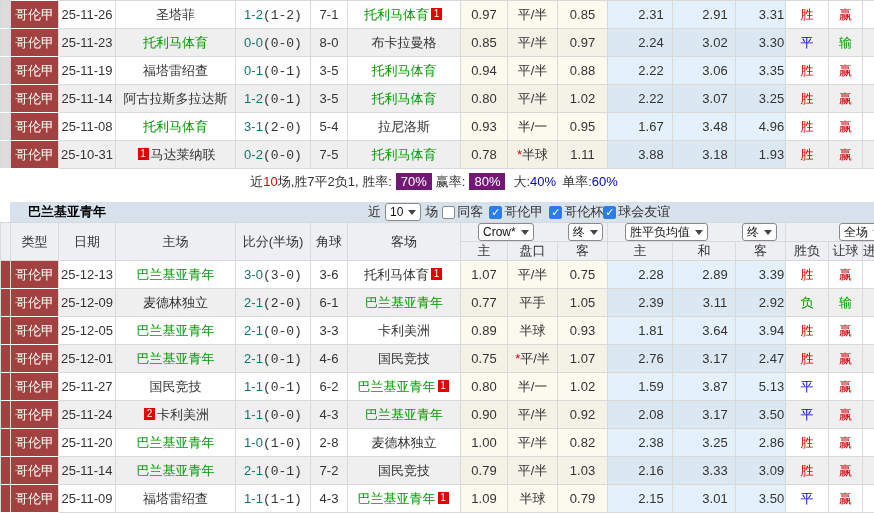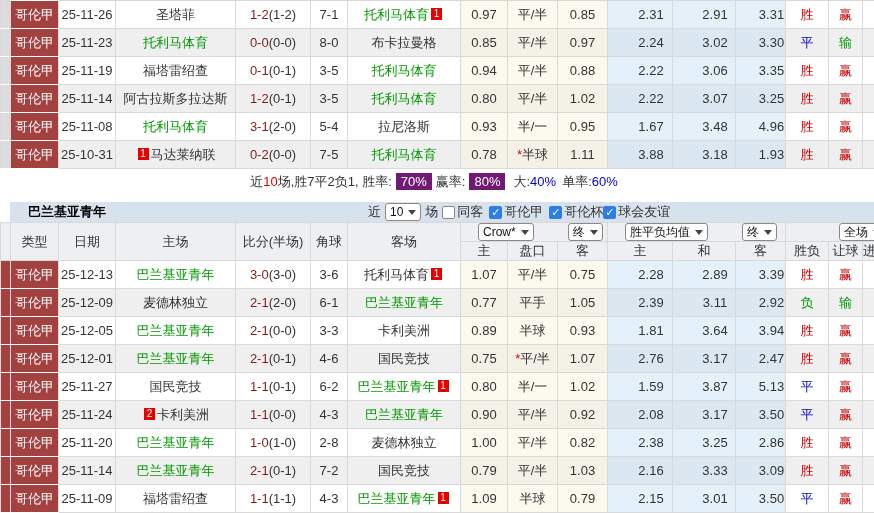--- a/index.html
+++ b/index.html
@@ -17,22 +17,22 @@
   tbody tr:nth-of-type(even) td.c-mean{background:#DCE8F1;}
   table.top tbody tr td.c-sliver{background:#DCDCDC;border-bottom-color:#FFF;}
   table.bot tbody tr td.c-sliver{background:#A34141;border-bottom-color:#FFF;}
   thead td{background:#EDEFF2;color:#333;}
   thead tr.hr1 td{height:18px;}
   thead tr.hr2 td{height:15px;}
   
   .green{color:#009900;}
   .red{color:#CC0000;}
   .blue{color:#0000CC;}
-  .ft{color:#7f1d1d;}
-  .ht{color:#333;}
+  .ft{color:#0f766e;}
+  .ht{color:#333;font-family:Liberation Mono, monospace;}
   .star{color:#E00000;}
   .star:empty,.badge:empty{display:none;}
   .badge{display:inline-block;background:#E60000;color:#FFF;font-size:10px;line-height:12px;
          min-width:9px;padding:0 1px;margin:0 2px;vertical-align:2px;}
   
   .summary{height:26px;line-height:26px;text-align:center;color:#333;}
   .summary .rate{background:#701a75;color:#FFF;padding:1px 5px;margin:0 4px;text-align:right;}
   .summary .num-red{color:#DD0000;}
   .summary .pct-blue{color:#0000CC;margin-right:6px;}
   .summary .seg{margin-left:4px;}

